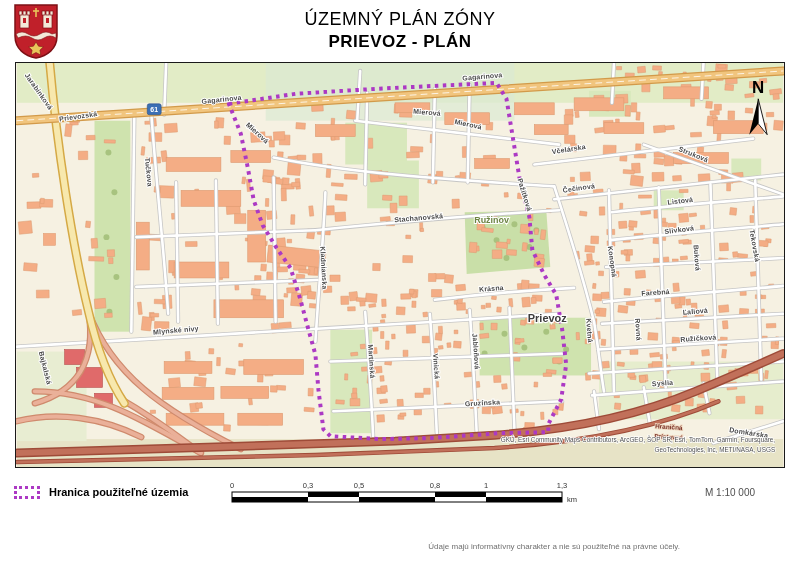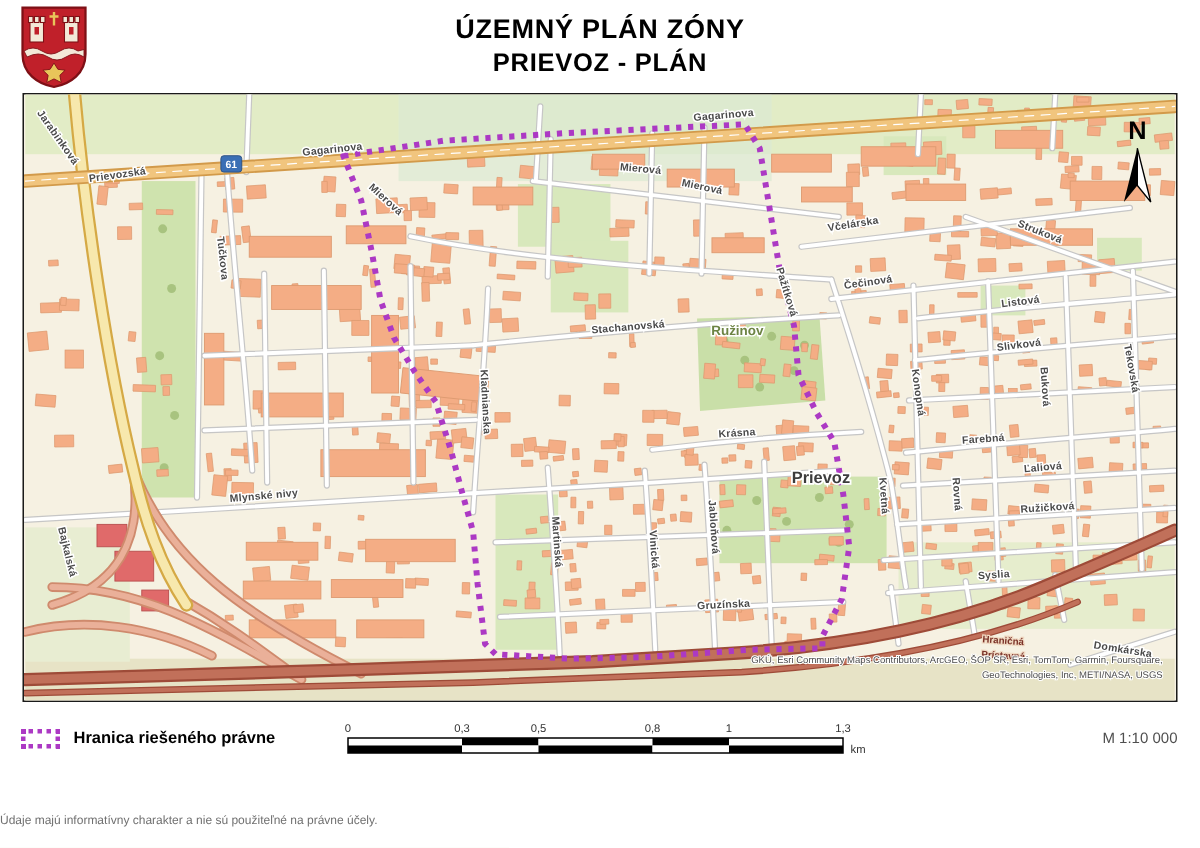--- a/index.html
+++ b/index.html
@@ -1,36 +1,36 @@
 <!DOCTYPE html>
 <html><head>
 <meta charset="utf-8">
 <style>
   html,body{margin:0;padding:0;background:#ffffff;width:800px;height:565px;overflow:hidden;
     font-family:"Liberation Sans", sans-serif;}
   .page{position:relative;width:800px;height:565px;background:#fff;}
   .title{position:absolute;left:0;top:8px;width:800px;text-align:center;line-height:1.3;}
-  .title .l1{font-size:18px;font-weight:bold;color:#000;letter-spacing:.5px;}
+  .title .l1{font-size:18px;font-weight:normal;color:#000;letter-spacing:.5px;}
   .title .l2{font-size:17px;font-weight:bold;color:#000;letter-spacing:.5px;}
   .coa{position:absolute;left:14px;top:4px;width:44px;height:55px;}
   .mapframe{position:absolute;left:15px;top:62px;width:770px;height:406px;border:1px solid #1a1a1a;
     background:#f6f1e2;box-sizing:border-box;}
   svg text{font-family:"Liberation Sans", sans-serif;}
   .street-lbl{font-size:7px;font-weight:600;fill:#4a4a4a;stroke:#ffffff;stroke-width:2px;
     paint-order:stroke;letter-spacing:.2px;}
   .road-lbl{font-size:6.5px;font-weight:600;fill:#7a3228;stroke:#f0d9c2;stroke-width:1.6px;paint-order:stroke;}
   .place-lbl{font-size:11px;font-weight:bold;fill:#3c3c3c;stroke:#ffffff;stroke-width:2.4px;paint-order:stroke;}
   .place-lbl2{font-size:9px;font-weight:600;fill:#6d8444;stroke:#ffffff;stroke-width:2px;paint-order:stroke;}
   .attr-lbl{font-size:6.4px;fill:#4d4d4d;stroke:#ffffff;stroke-width:1.4px;paint-order:stroke;}
   .footer-legend{position:absolute;left:14px;top:481px;height:22px;display:flex;align-items:center;gap:9px;}
   .legend-swatch{width:26px;height:13px;border:3px dotted #AC39C4;box-sizing:border-box;}
   .legend-text{font-size:11px;font-weight:bold;color:#000;}
   .scalebar{position:absolute;left:226px;top:478px;}
-  .scale-m{position:absolute;left:705px;top:487px;width:80px;font-size:10px;color:#4f4f4f;text-align:right;}
-  .disclaimer{position:absolute;left:0;top:542px;width:680px;text-align:left;font-size:8px;color:#707070;}
+  .scale-m{position:absolute;left:705px;top:487px;width:80px;font-size:10px;color:#4f4f4f;}
+  .disclaimer{position:absolute;left:0;top:542px;width:680px;text-align:right;font-size:8px;color:#707070;}
   .tick-lbl{font-size:7.5px;fill:#333;}
   .km-lbl{font-size:7.5px;fill:#333;}
 </style>
 </head>
 <body>
 
 <div class="page">
 
   <div class="coa">
     <svg width="44" height="55" viewBox="0 0 44 55">
@@ -849,21 +849,21 @@
       <g>
         <text id="north-n" x="745" y="30" font-size="17" font-weight="bold" fill="#000" text-anchor="middle">N</text>
         <polygon points="745,36 736,72 745,61" fill="#000"></polygon>
         <polygon points="745,36 754,72 745,61" fill="#ffffff" stroke="#000" stroke-width=".9"></polygon>
       </g>
     </svg>
   </div>
 
   <div class="footer-legend">
     <div class="legend-swatch" style="border-color: rgb(172, 57, 196);"></div>
-    <div class="legend-text">Hranica riešeného právne</div>
+    <div class="legend-text">Hranica použiteľné územia</div>
   </div>
 
   <div class="scalebar">
     <svg id="sbar" width="360" height="30">
         <text x="6" y="10" class="tick-lbl" text-anchor="middle">0</text>
         <text x="82" y="10" class="tick-lbl" text-anchor="middle">0,3</text>
         <text x="133" y="10" class="tick-lbl" text-anchor="middle">0,5</text>
         <text x="209" y="10" class="tick-lbl" text-anchor="middle">0,8</text>
         <text x="260" y="10" class="tick-lbl" text-anchor="middle">1</text>
         <text x="336" y="10" class="tick-lbl" text-anchor="middle">1,3</text>

